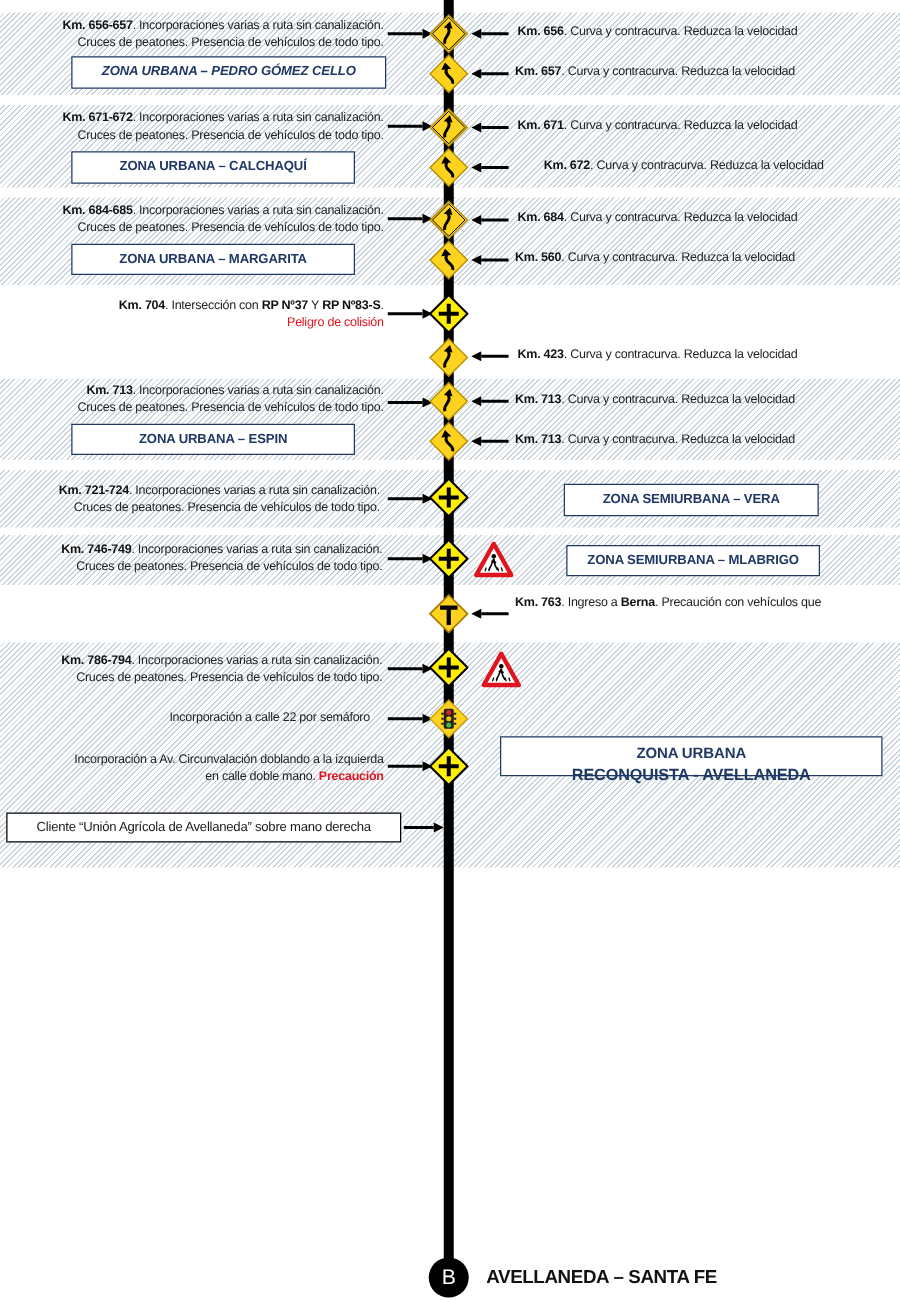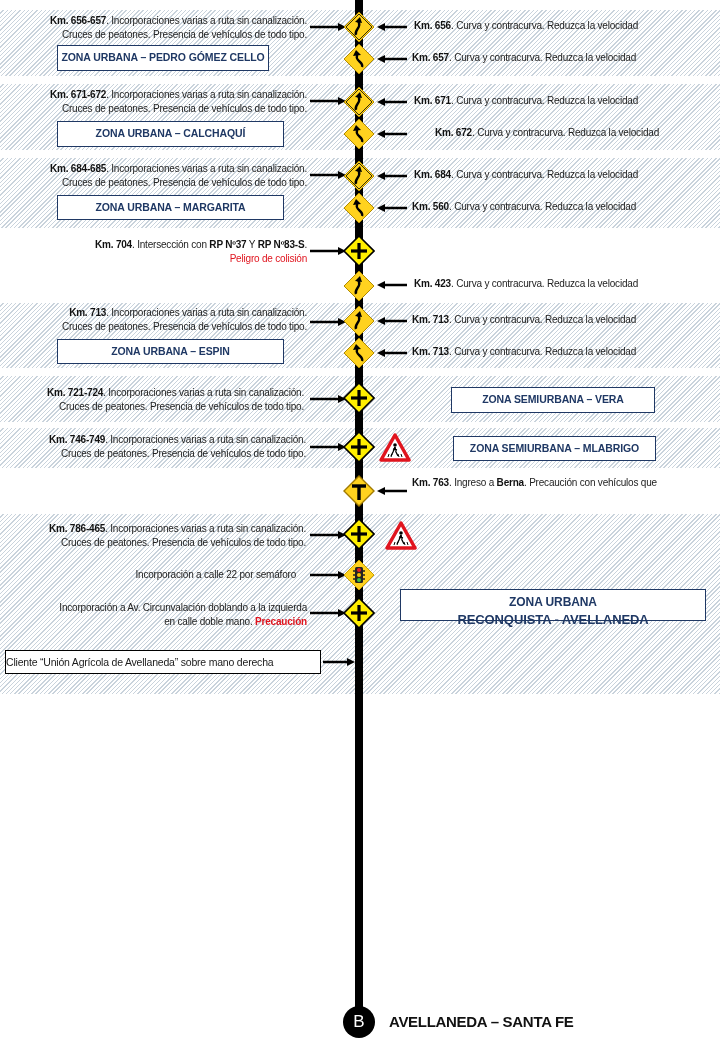--- a/index.html
+++ b/index.html
@@ -33,21 +33,21 @@
   .zone {
     position: absolute; background: #fff; border: 1.5px solid #1f3864;
     color: #1f3864; font-weight: bold; font-size: 10.5px; text-align: center;
     letter-spacing: -0.1px;
   }
   .zone.big { font-size: 12.5px; line-height: 17px; padding-top: 4px; }
 
   .client-box {
     position: absolute; left: 5px; top: 650px; width: 316px; height: 24px;
     background: #fff; border: 1.3px solid #000; font-size: 10.5px; line-height: 22px;
-    text-align: left; white-space: nowrap; letter-spacing: -0.2px;
+    text-align: center; white-space: nowrap; letter-spacing: -0.2px;
   }
 
   .sign { position: absolute; width: 32px; height: 32px; }
   .sign svg { width: 32px; height: 32px; display: block; }
   .ped { position: absolute; width: 32px; height: 30px; }
   .ped svg { width: 32px; height: 30px; display: block; }
 
   .arrow { position: absolute; height: 8px; }
   .arrow svg { display: block; }
 </style>
@@ -67,21 +67,21 @@
 <div class="txt r" style="right:413px;top:14px;">
   <b>Km. 656-657</b><span>. Incorporaciones varias a ruta sin canalización.</span><br>
   <span>Cruces de peatones. Presencia de vehículos de todo tipo.</span>
 </div>
 <div class="arrow" style="left:310px;top:23px;">
     <svg width="36" height="8">
       <line x1="0" y1="4" x2="28" y2="4" stroke="#000" stroke-width="2.5"></line>
       <polygon points="28,0 36,4 28,8" fill="#000"></polygon>
     </svg>
   </div>
-<div class="zone" style="left:57px;top:45px;width:212px;height:26px;line-height:23px;">ZONA URBANA – PEDRO GÓMEZ CELLO</div>
+<div class="zone" style="left:57px;top:45px;width:252px;height:26px;line-height:23px;font-style:italic;">ZONA URBANA – PEDRO GÓMEZ CELLO</div>
 <div class="sign" style="left:343px;top:11px;">
     <svg viewBox="0 0 32 32">
       <polygon points="16,1 31,16 16,31 1,16" fill="#ffd21f" stroke="#b08a00" stroke-width="1"></polygon>
       <polygon points="16,3 29,16 16,29 3,16" fill="none" stroke="#000" stroke-width="0.8"></polygon>
       <path d="M13,24 C11,19 18,17 16,12 L15,10" fill="none" stroke="#000" stroke-width="2.4"></path>
       <polygon points="12,11 17,6 19,12" fill="#000"></polygon>
     </svg>
   </div>
 <div class="arrow" style="left:377px;top:23px;">
     <svg width="30" height="8">
@@ -321,21 +321,21 @@
     <svg width="30" height="8">
       <polygon points="0,4 8,0 8,8" fill="#000"></polygon>
       <line x1="8" y1="4" x2="30" y2="4" stroke="#000" stroke-width="2.5"></line>
     </svg>
   </div>
 <div class="txt" style="left:412px;top:475px;line-height:15px;">
   <b>Km. 763</b><span>.  Ingreso a </span><b>Berna</b><span>. Precaución con vehículos que</span><br>
 </div>
 
 <div class="txt r" style="right:414px;top:522px;">
-  <b>Km. 786-465</b><span>. Incorporaciones varias a ruta sin canalización.</span><br>
+  <b>Km. 786-794</b><span>. Incorporaciones varias a ruta sin canalización.</span><br>
   <span>Cruces de peatones. Presencia de vehículos de todo tipo.</span>
 </div>
 <div class="arrow" style="left:310px;top:531px;">
     <svg width="36" height="8">
       <line x1="0" y1="4" x2="28" y2="4" stroke="#000" stroke-width="2.5"></line>
       <polygon points="28,0 36,4 28,8" fill="#000"></polygon>
     </svg>
   </div>
 <div class="sign" style="left:343px;top:518px;">
     <svg viewBox="0 0 32 32">

